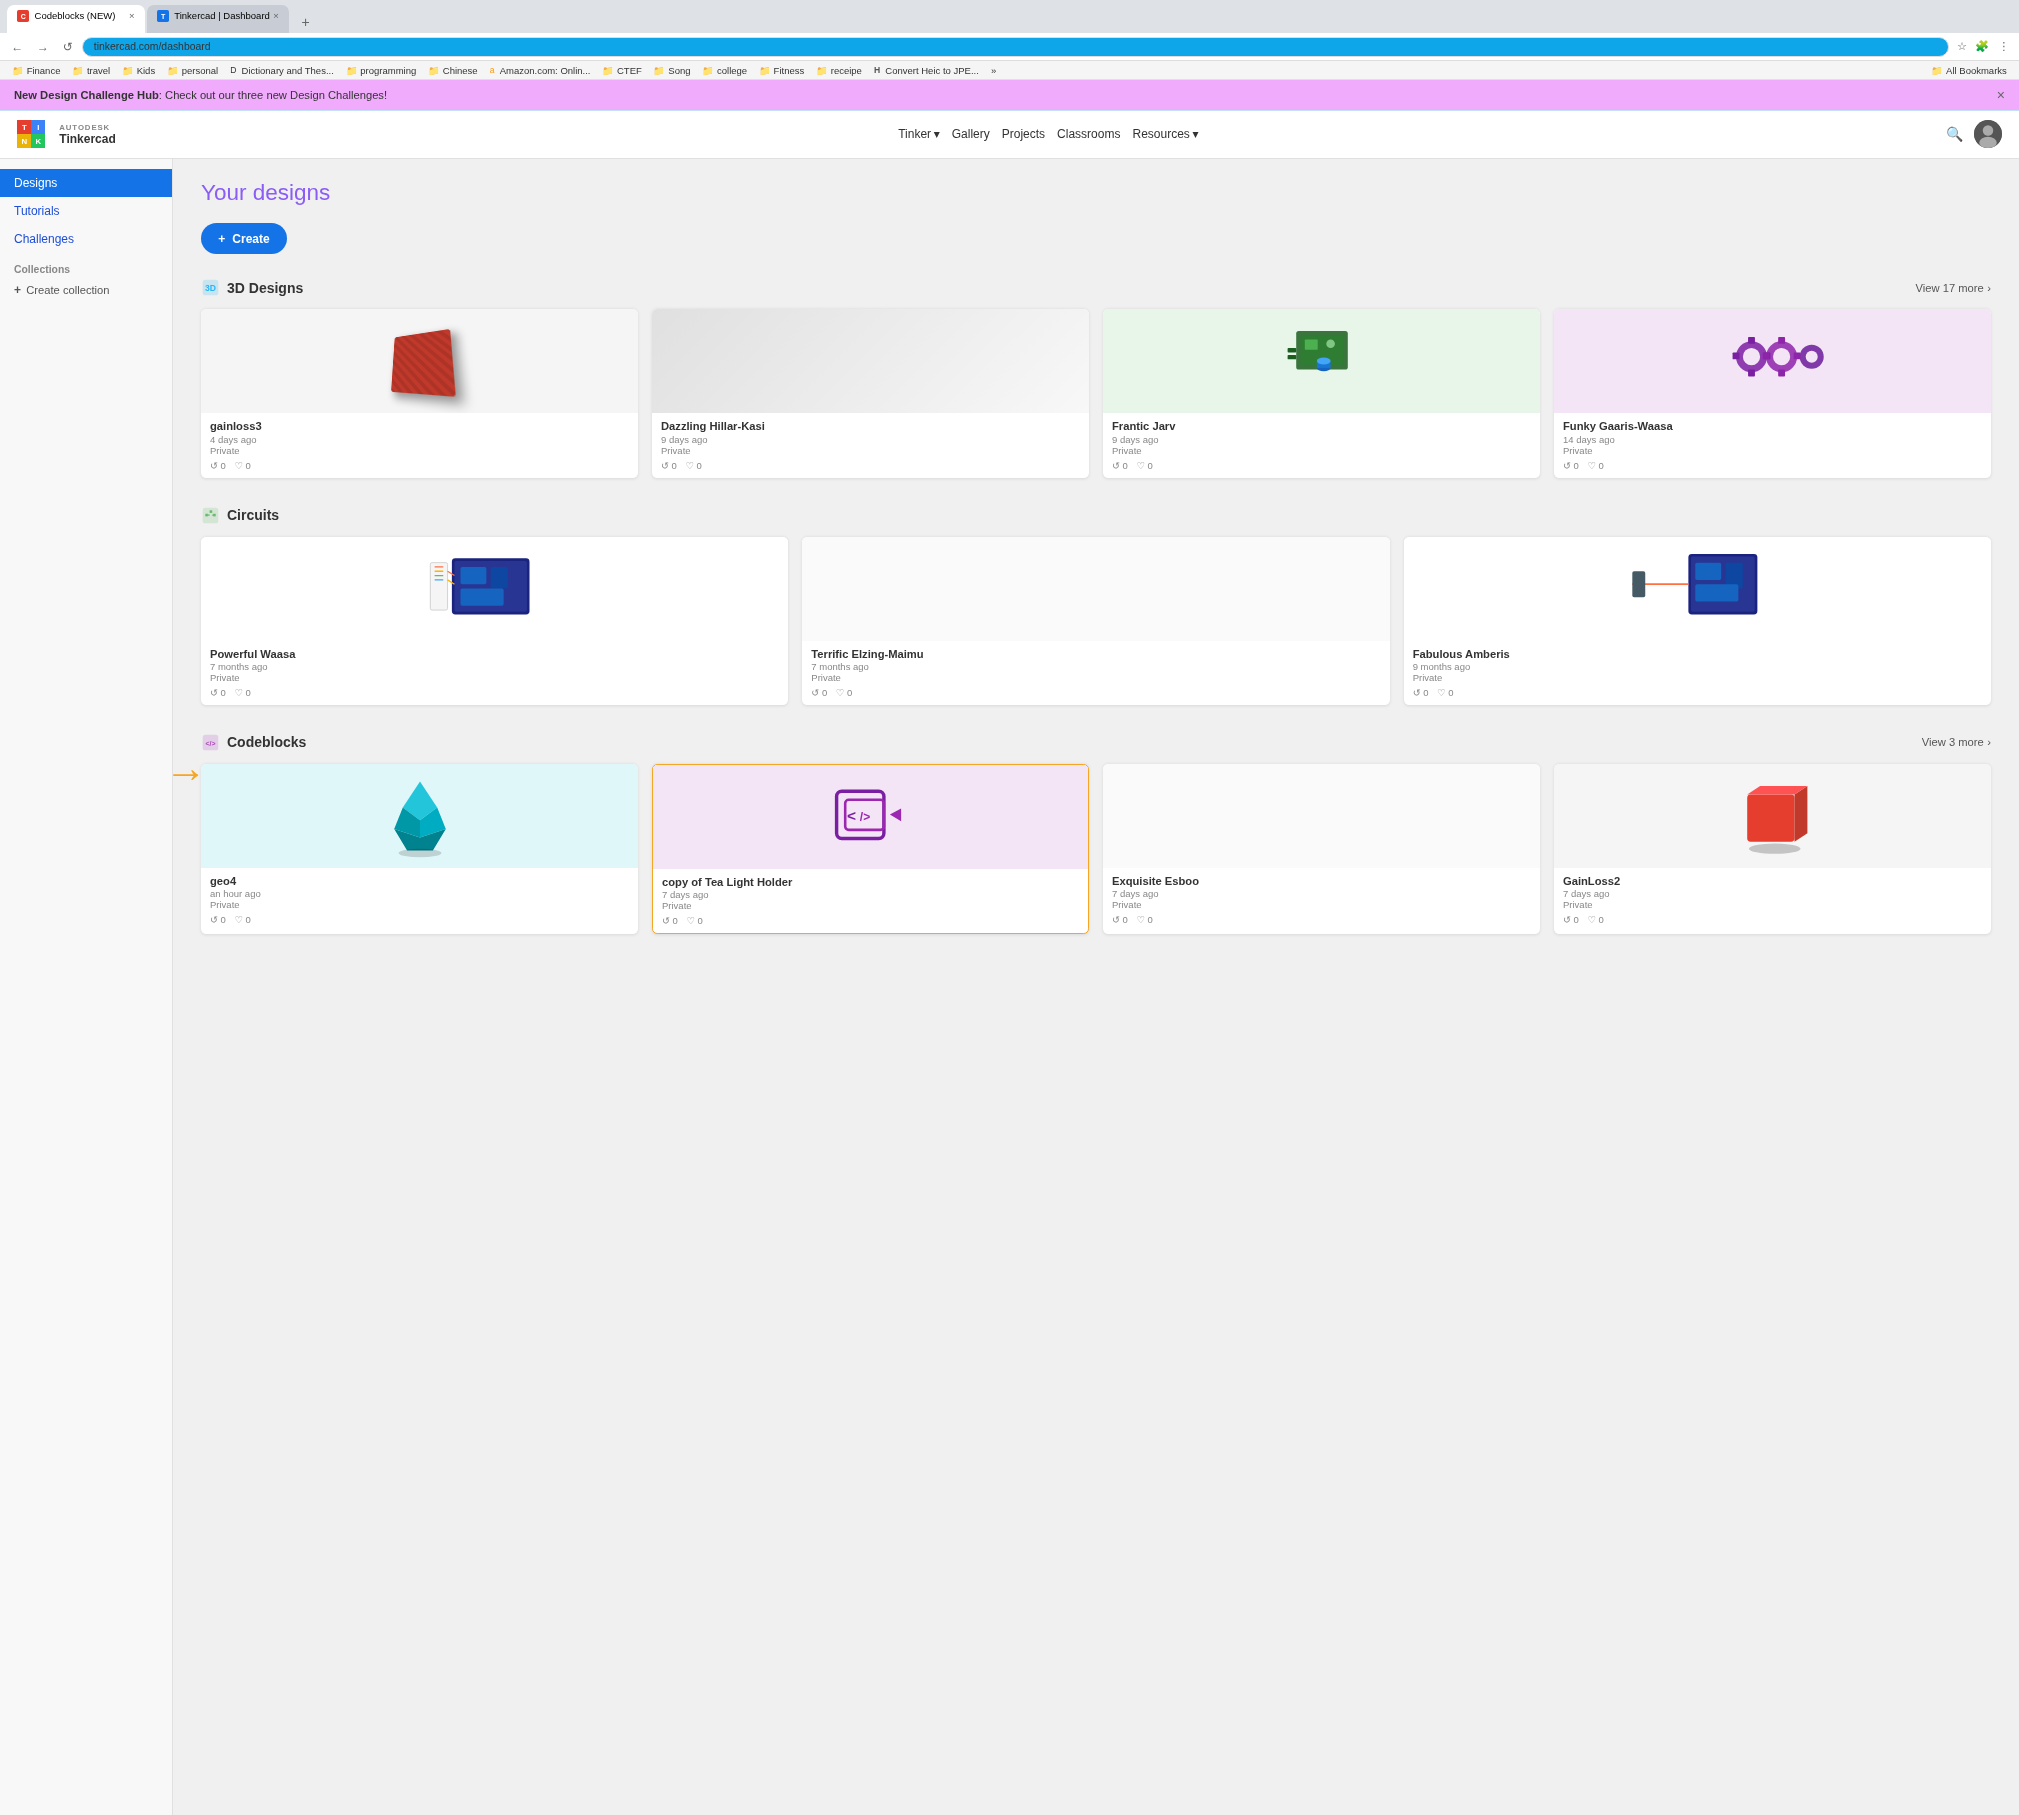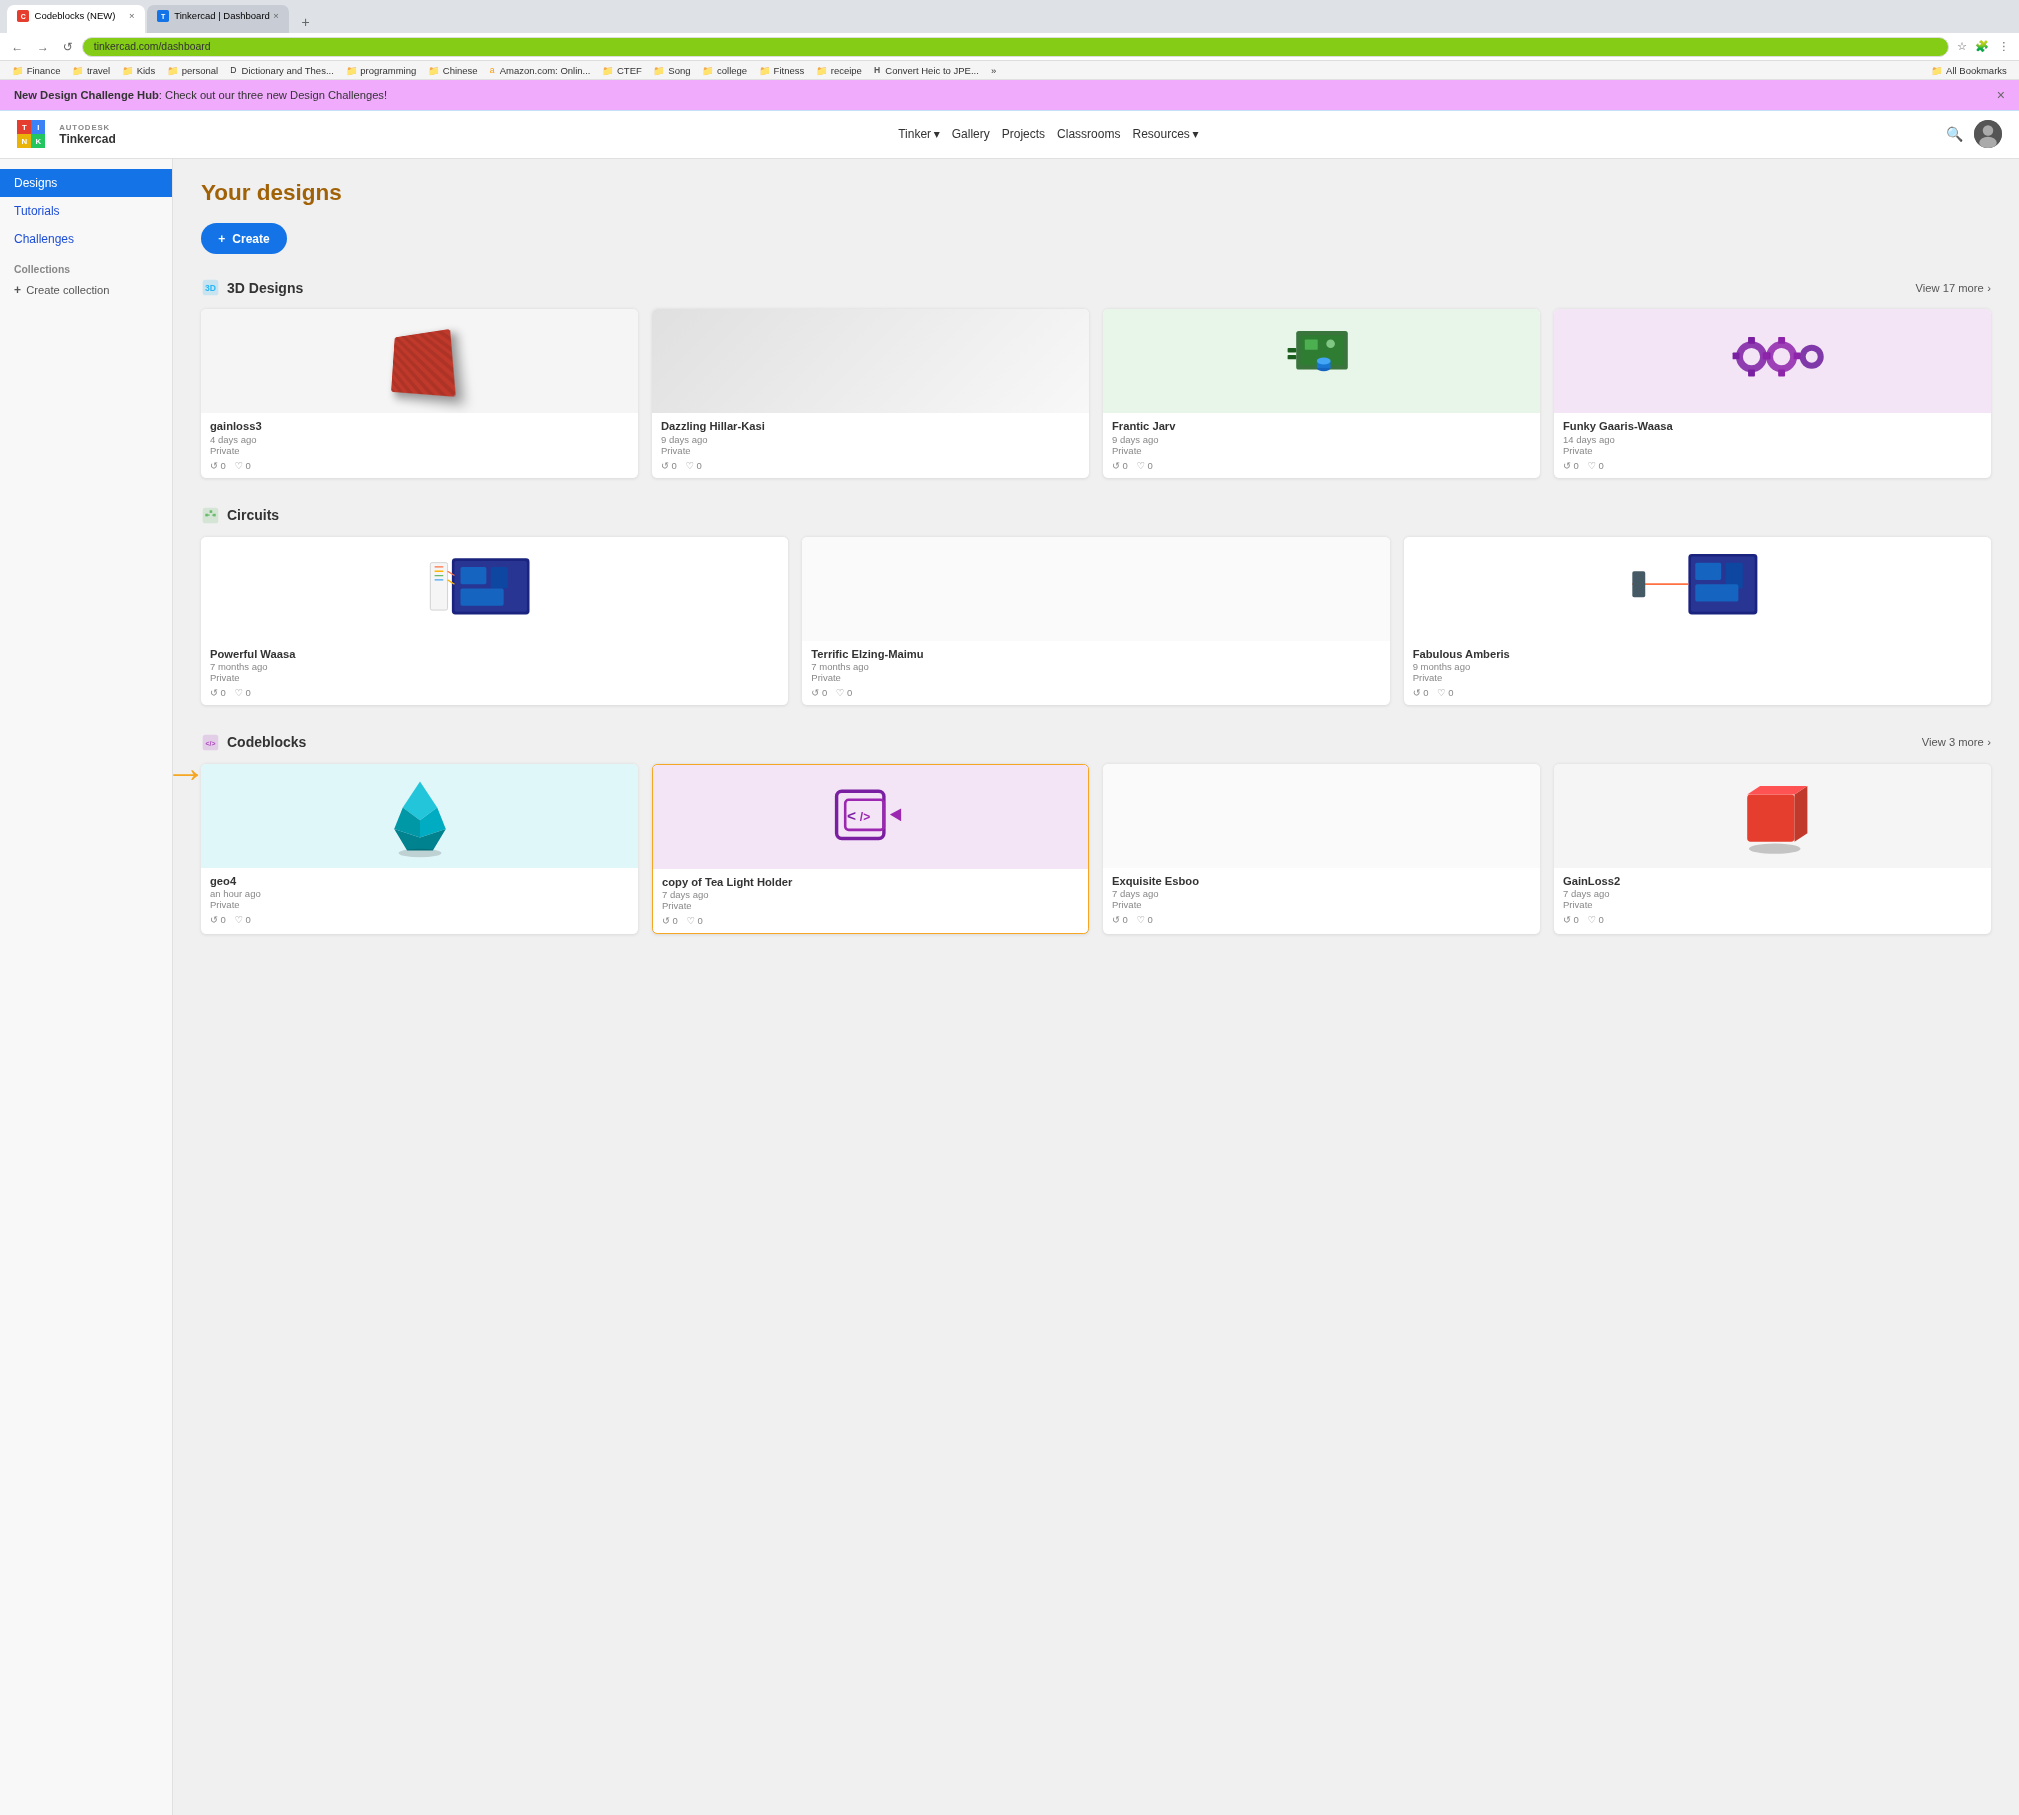--- a/index.html
+++ b/index.html
@@ -11,21 +11,21 @@
     .browser-tab { display: flex; padding: 5.2px 10.4px; border-radius: 7px 7px 0 0; font-size: 10.4px; min-width: 138px; max-width: 190px; height: 28px; cursor: pointer; position: relative; }
     .browser-tab.active { background: #fff; }
     .browser-tab.inactive { background: #c8cdd5; margin-left: 1.7px; }
     .browser-tab-favicon { width: 12px; height: 12px; margin-right: 5.2px; border-radius: 1.7px; }
     .browser-tab-title { font-size: 9.5px; flex: 1; overflow: hidden; white-space: nowrap; text-overflow: ellipsis; }
     .tab-close { font-size: 9.5px; color: #666; margin-left: 3.5px; cursor: pointer; }
     .tab-add { background: none; border: none; font-size: 14px; color: #666; margin-left: 5.2px; cursor: pointer; padding: 3.5px 7px; }
 
     .browser-toolbar { background: #fff; display: flex; align-items: center; padding: 3.5px 7px; gap: 5.2px; border-bottom: 0.9px solid #ddd; }
     .toolbar-btn { background: none; border: none; cursor: pointer; font-size: 12px; color: #666; padding: 2.6px 4.3px; border-radius: 2.6px; }
-    .address-bar { flex: 1; display: flex; align-items: center; background: #84cc16; border: 0.9px solid #ddd; border-radius: 17.3px; padding: 3.5px 10.4px; font-size: 10.4px; color: #333; }
+    .address-bar { flex: 1; display: flex; align-items: center; background: #0ea5e9; border: 0.9px solid #ddd; border-radius: 17.3px; padding: 3.5px 10.4px; font-size: 10.4px; color: #333; }
     .address-bar-url { flex: 1; }
     .toolbar-icons { display: flex; gap: 3.5px; align-items: center; }
     .toolbar-icon-btn { background: none; border: none; cursor: pointer; font-size: 11.2px; color: #666; padding: 2.6px; }
 
     
     .bookmarks-bar { background: #f5f5f5; display: flex; align-items: center; padding: 1.7px 7px; gap: 1.7px; font-size: 9.5px; border-bottom: 0.9px solid #e0e0e0; overflow: hidden; white-space: nowrap; }
     .bookmark-item { display: flex; align-items: center; padding: 1.7px 5.2px; border-radius: 2.6px; cursor: pointer; color: #333; gap: 2.6px; }
     .bookmark-folder-icon { color: #f5a623; font-size: 9.5px; }
 
     
@@ -57,21 +57,21 @@
     .sidebar { width: 173px; min-width: 173px; background: #f8f8f8; border-right: 0.9px solid #e0e0e0; padding: 10.4px 0; overflow-y: auto; }
     .sidebar-item { padding: 7px 14px; cursor: pointer; font-size: 12px; color: #1d4ed8; }
     .sidebar-item.active { background: #1473e6; color: #fff; border-radius: 0; }
     .sidebar-section-label { padding: 10.4px 14px 3.5px 14px; font-size: 10.4px; color: #888; font-weight: bold; text-transform: none; }
     .sidebar-create { display: flex; align-items: center; gap: 5.2px; padding: 5.2px 14px; font-size: 11.2px; color: #555; cursor: pointer; }
     .sidebar-create .plus-icon { font-size: 12px; font-weight: bold; }
 
     
     .content-area { flex: 1; overflow-y: auto; padding: 21px 28px; position: relative; }
 
-    .page-title { font-size: 22.5px; font-weight: bold; color: #a16207; margin-bottom: 17.3px; }
+    .page-title { font-size: 22.5px; font-weight: normal; color: #8b5cf6; margin-bottom: 17.3px; }
 
     .create-btn { display: flex; align-items: center; gap: 7px; background: #1473e6; color: #fff; border: none; border-radius: 21px; padding: 8.6px 17.3px; font-size: 12px; font-weight: bold; cursor: pointer; margin-bottom: 24px; }
 
     
     .section-header { display: flex; align-items: center; justify-content: space-between; margin-bottom: 12px; margin-top: 7px; }
     .section-title { display: flex; align-items: center; gap: 7px; font-size: 14px; font-weight: bold; color: #333; }
     .view-more { display: flex; align-items: center; gap: 3.5px; font-size: 11.2px; color: #555; cursor: pointer; text-decoration: none; }
 
     
     .cards-grid { display: grid; grid-template-columns: repeat(4, 1fr); gap: 14px; margin-bottom: 28px; }

